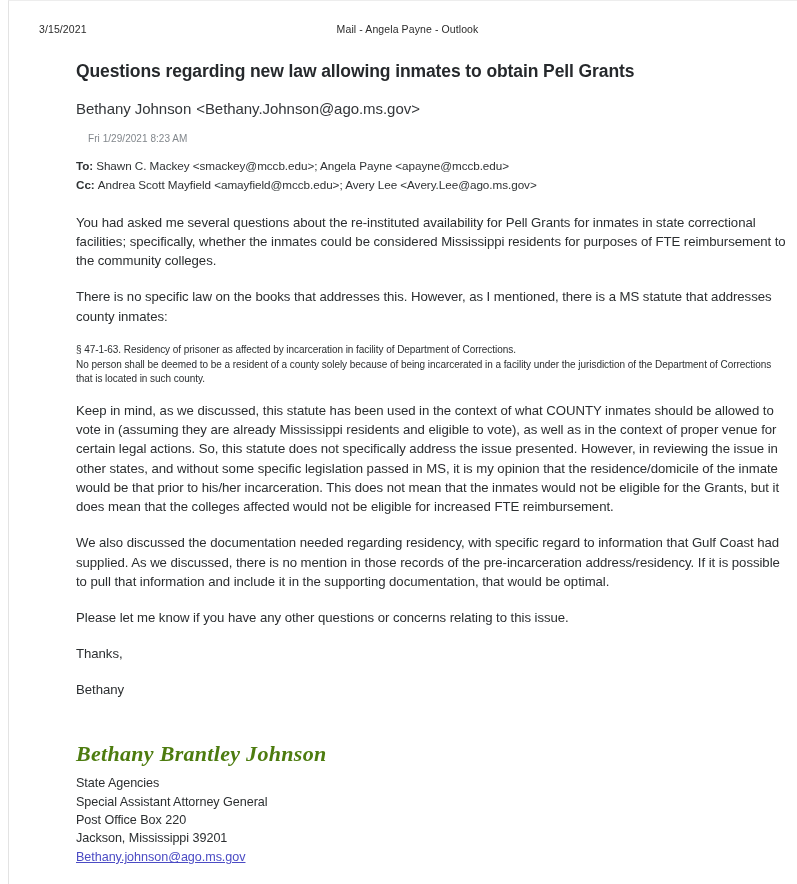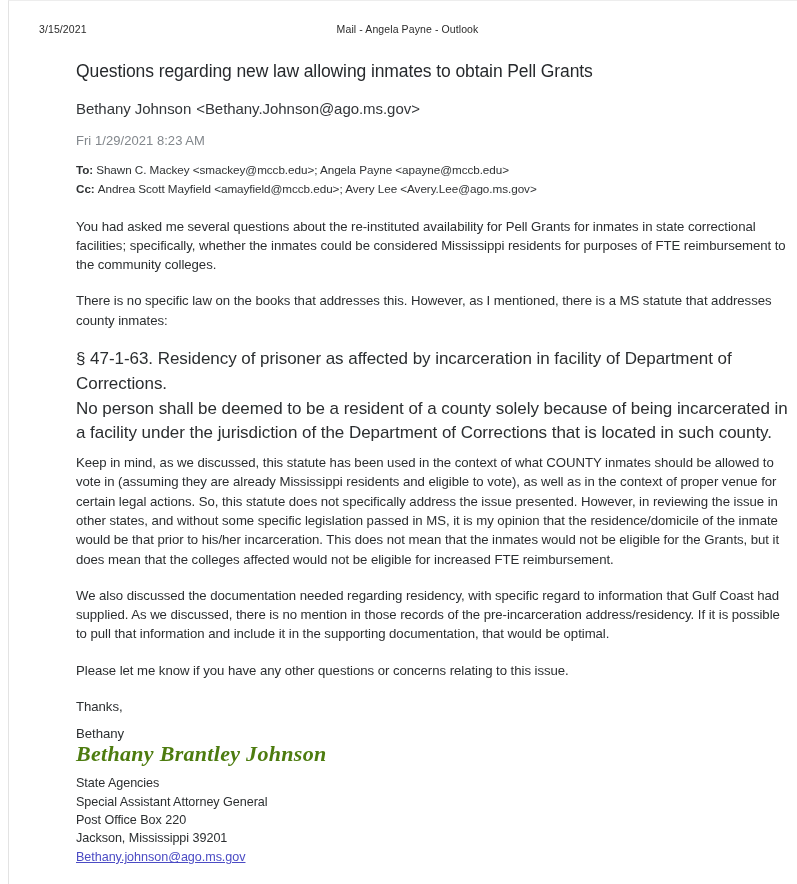--- a/index.html
+++ b/index.html
@@ -60,40 +60,40 @@
   
   .message {
     position: absolute;
     left: 67px;
     top: 60px;
     width: 712px;
   }
 
   .subject {
     font-size: 17.5px;
-    font-weight: normal;
+    font-weight: bold;
     color: #26292c;
     letter-spacing: -0.1px;
     line-height: 1.25;
     margin: 0 0 16px 0;
   }
 
   .sender {
     font-size: 15px;
     color: #333639;
     line-height: 1.3;
     margin: 0 0 15px 0;
     letter-spacing: -0.05px;
   }
   .sender .sender-name { margin-right: 5px; }
 
   .sent-time {
-    font-size: 13px;
+    font-size: 10px;
     color: #82878c;
-    margin: 0 0 13px 0;
+    margin: 0 0 13px 12px;
     letter-spacing: 0.05px;
   }
 
   .recipients {
     font-size: 11.7px;
     color: #2f3234;
     line-height: 1.55;
     margin: 0 0 19px 0;
     letter-spacing: -0.05px;
   }
@@ -106,26 +106,26 @@
   
   .body-copy {
     font-size: 13.2px;
     color: #2b2e30;
     line-height: 1.46;
     letter-spacing: -0.05px;
   }
   .body-copy p {
     margin: 0 0 17px 0;
   }
-  .body-copy p.tight { margin-bottom: 8px; }
+  .body-copy p.tight { margin-bottom: 16px; }
 
   .statute {
-    font-size: 17px;
+    font-size: 10px;
     line-height: 1.46;
-    margin: 0 0 7px 0;
+    margin: 0 0 14px 0;
   }
   .statute .statute-line { display: block; }
 
   
   .signature {
     position: absolute;
     left: 67px;
     top: 740px;
     width: 500px;
   }

